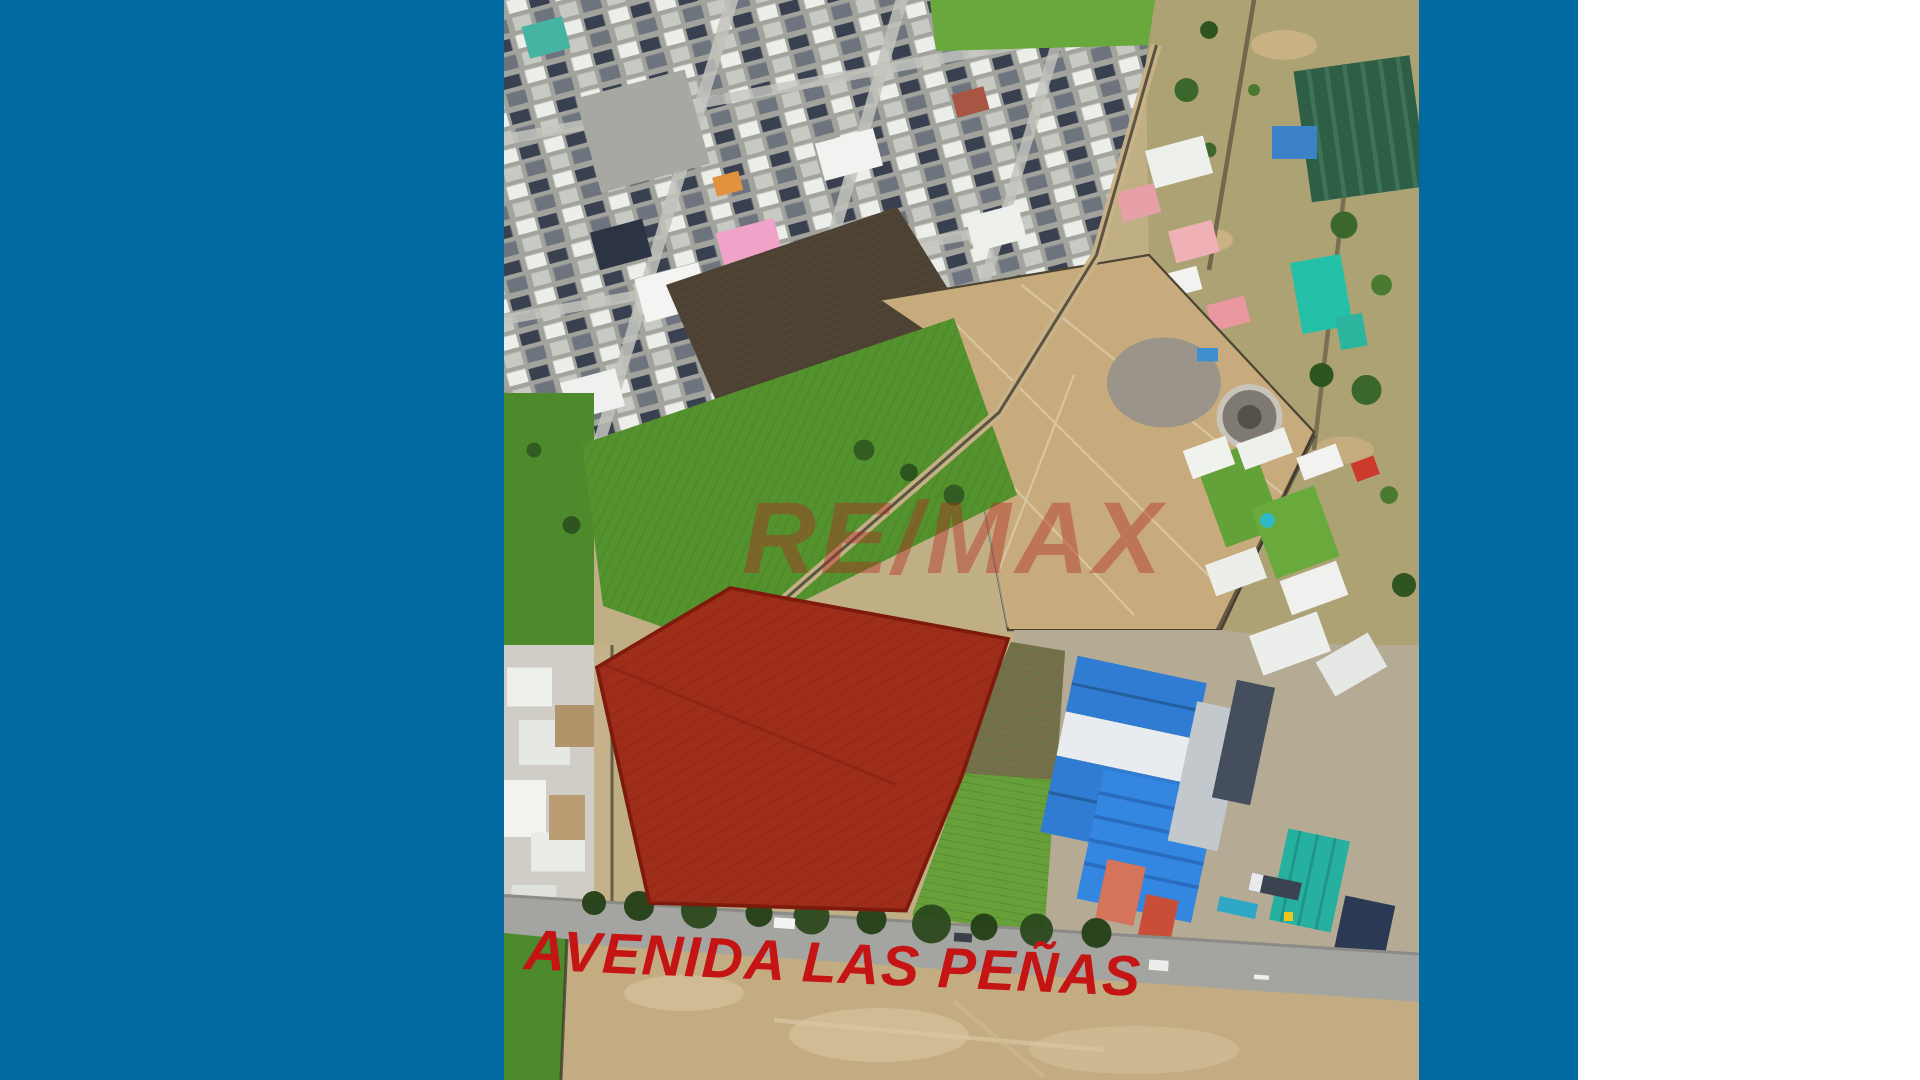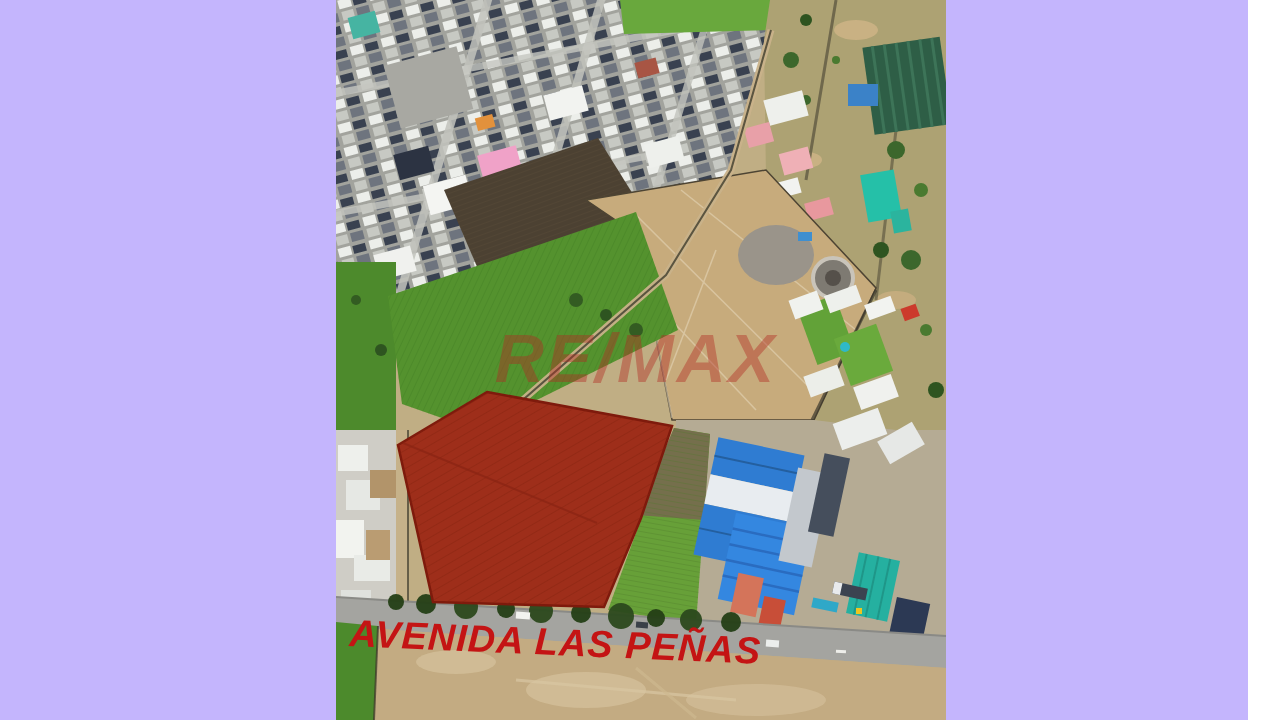--- a/index.html
+++ b/index.html
@@ -1,17 +1,17 @@
 <!DOCTYPE html>
 <html><head>
 <meta charset="utf-8">
 <style>
   html,body{margin:0;padding:0;background:#ffffff;}
-  .canvas{position:relative;width:1248px;height:720px;background:#c4b5fd;overflow:hidden;
-          font-family:"Liberation Sans", sans-serif;}
+  .canvas{position:relative;width:1028px;height:720px;background:#0369a1;overflow:hidden;
+          font-family:"Liberation Sans", sans-serif;padding-left:24px;}
   .photo-wrap{position:absolute;left:336px;top:0;width:610px;height:720px;}
   svg{display:block;}
   .wm{font-family:"Liberation Sans", sans-serif;font-weight:bold;font-style:italic;
       letter-spacing:3px;}
   .street{font-family:"Liberation Sans", sans-serif;font-weight:bold;font-style:italic;
       letter-spacing:1px;}
 </style>
 </head>
 <body>
 

